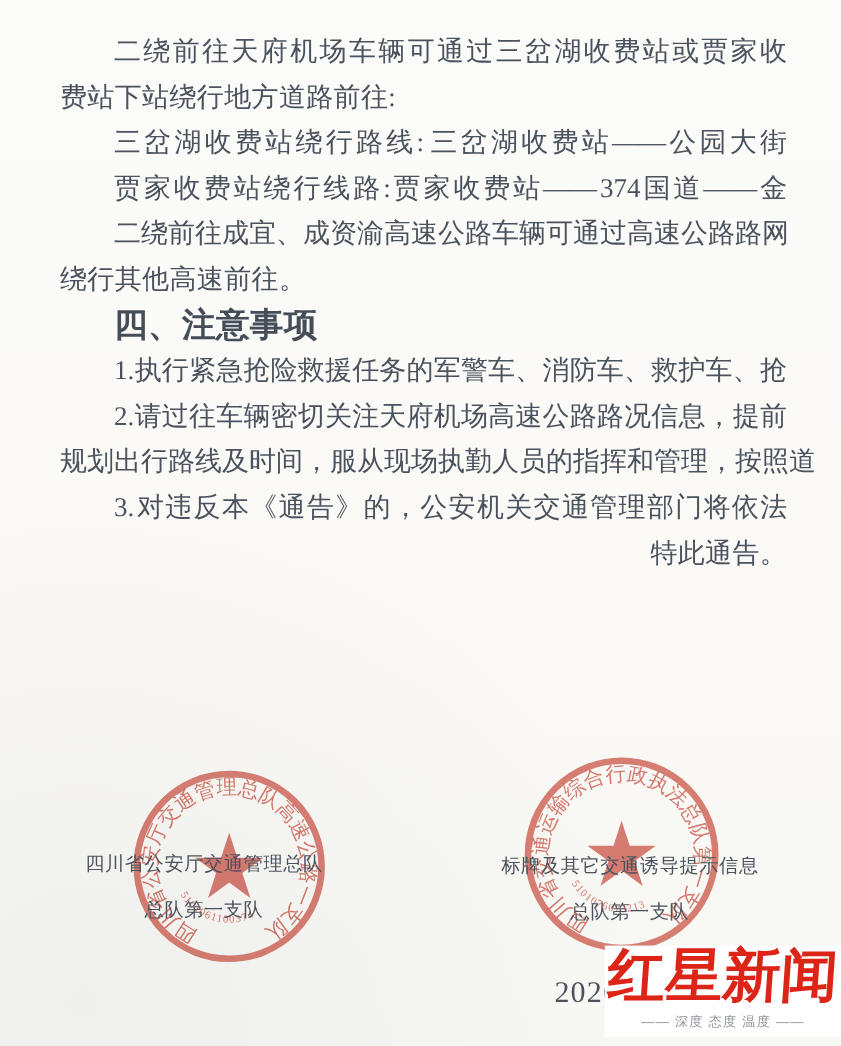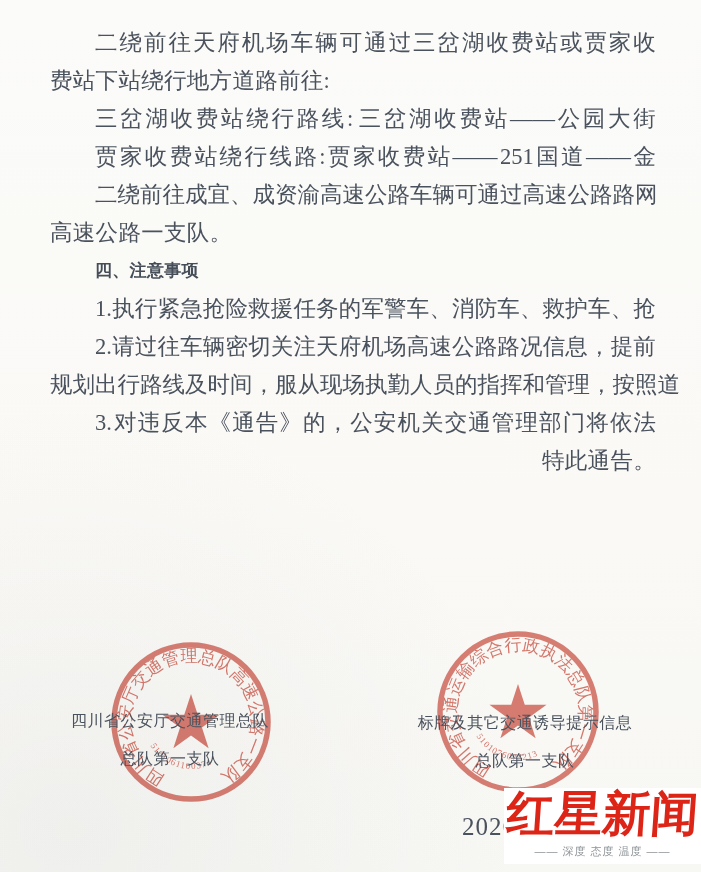--- a/index.html
+++ b/index.html
@@ -13,21 +13,21 @@
   }
   
   #body-lines{position:absolute;left:50px;top:24px;width:606px;}
   .bline{
     height:38px;line-height:38px;font-size:22.5px;letter-spacing:.3px;
     white-space:nowrap;box-sizing:border-box;width:100%;
   }
   .bline.jst{display:flex;justify-content:space-between;align-items:baseline;white-space:normal;letter-spacing:0;}
   .bline.ind{padding-left:45px;}
   .bline.wind{padding-left:100px;text-align:right;}
-  .bline.hd{font-family:"Liberation Sans","DejaVu Sans",sans-serif;font-weight:700;font-size:17px;color:#454e58;}
+  .bline.hd{font-family:"Liberation Sans","DejaVu Sans",sans-serif;font-weight:700;font-size:28px;color:#454e58;}
   
   .sig{position:absolute;text-align:center;font-size:16px;line-height:38px;color:#4a525d;letter-spacing:.5px;}
   #sig-left{left:52px;top:702px;width:236px;}
   #sig-right{left:402px;top:704px;width:246px;}
   
   #issue-date{position:absolute;left:462px;top:810px;font-size:25px;letter-spacing:1px;color:#4a525d;}
   
   .seal{position:absolute;mix-blend-mode:multiply;opacity:.82;pointer-events:none;}
   #seal-left{left:106px;top:637px;}
   #seal-right{left:432px;top:626px;}
@@ -110,21 +110,21 @@
         <span>行</span>
         <span>线</span>
         <span>路</span>
         <span>:</span>
         <span>贾</span>
         <span>家</span>
         <span>收</span>
         <span>费</span>
         <span>站</span>
         <span>——</span>
-        <span>251</span>
+        <span>374</span>
         <span>国</span>
         <span>道</span>
         <span>——</span>
         <span>金</span>
       </div>
       <div class="bline ind jst">
         <span>二</span>
         <span>绕</span>
         <span>前</span>
         <span>往</span>
@@ -143,21 +143,21 @@
         <span>可</span>
         <span>通</span>
         <span>过</span>
         <span>高</span>
         <span>速</span>
         <span>公</span>
         <span>路</span>
         <span>路</span>
         <span>网</span>
       </div>
-      <div class="bline">高速公路一支队。</div>
+      <div class="bline">绕行其他高速前往。</div>
       <div class="bline ind hd">四、注意事项</div>
       <div class="bline ind jst">
         <span>1.</span>
         <span> </span>
         <span>执</span>
         <span>行</span>
         <span>紧</span>
         <span>急</span>
         <span>抢</span>
         <span>险</span>

